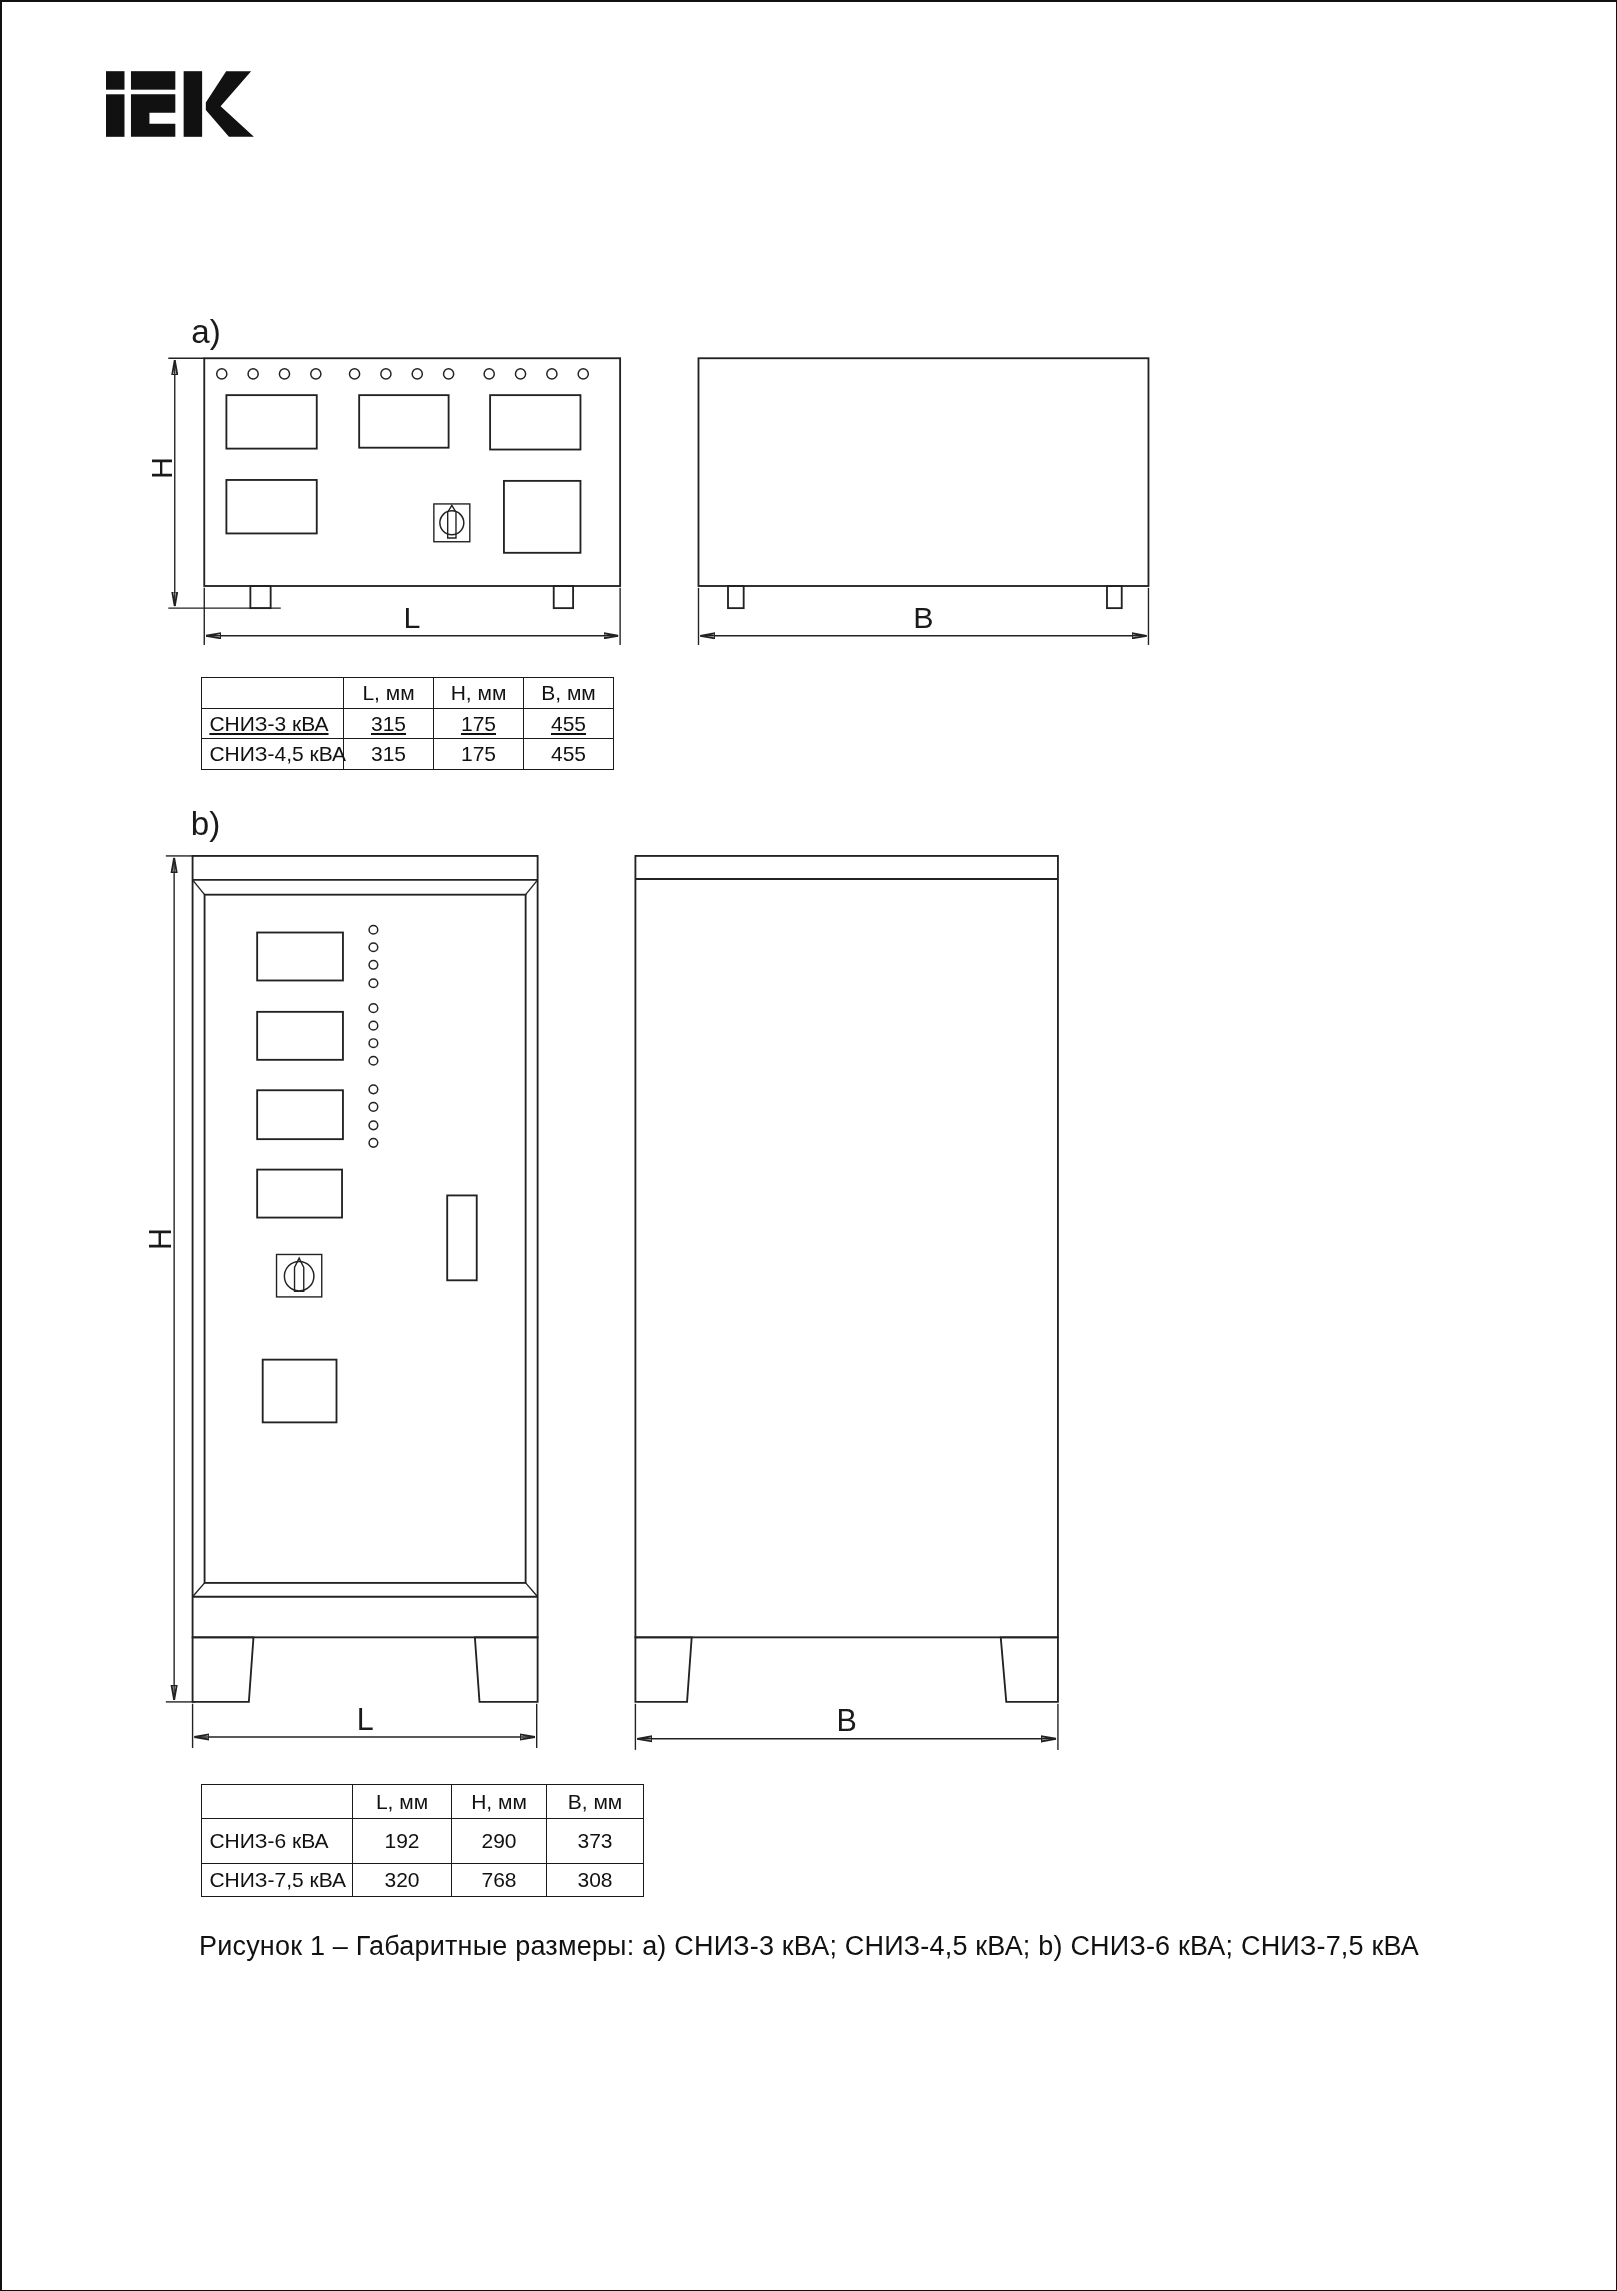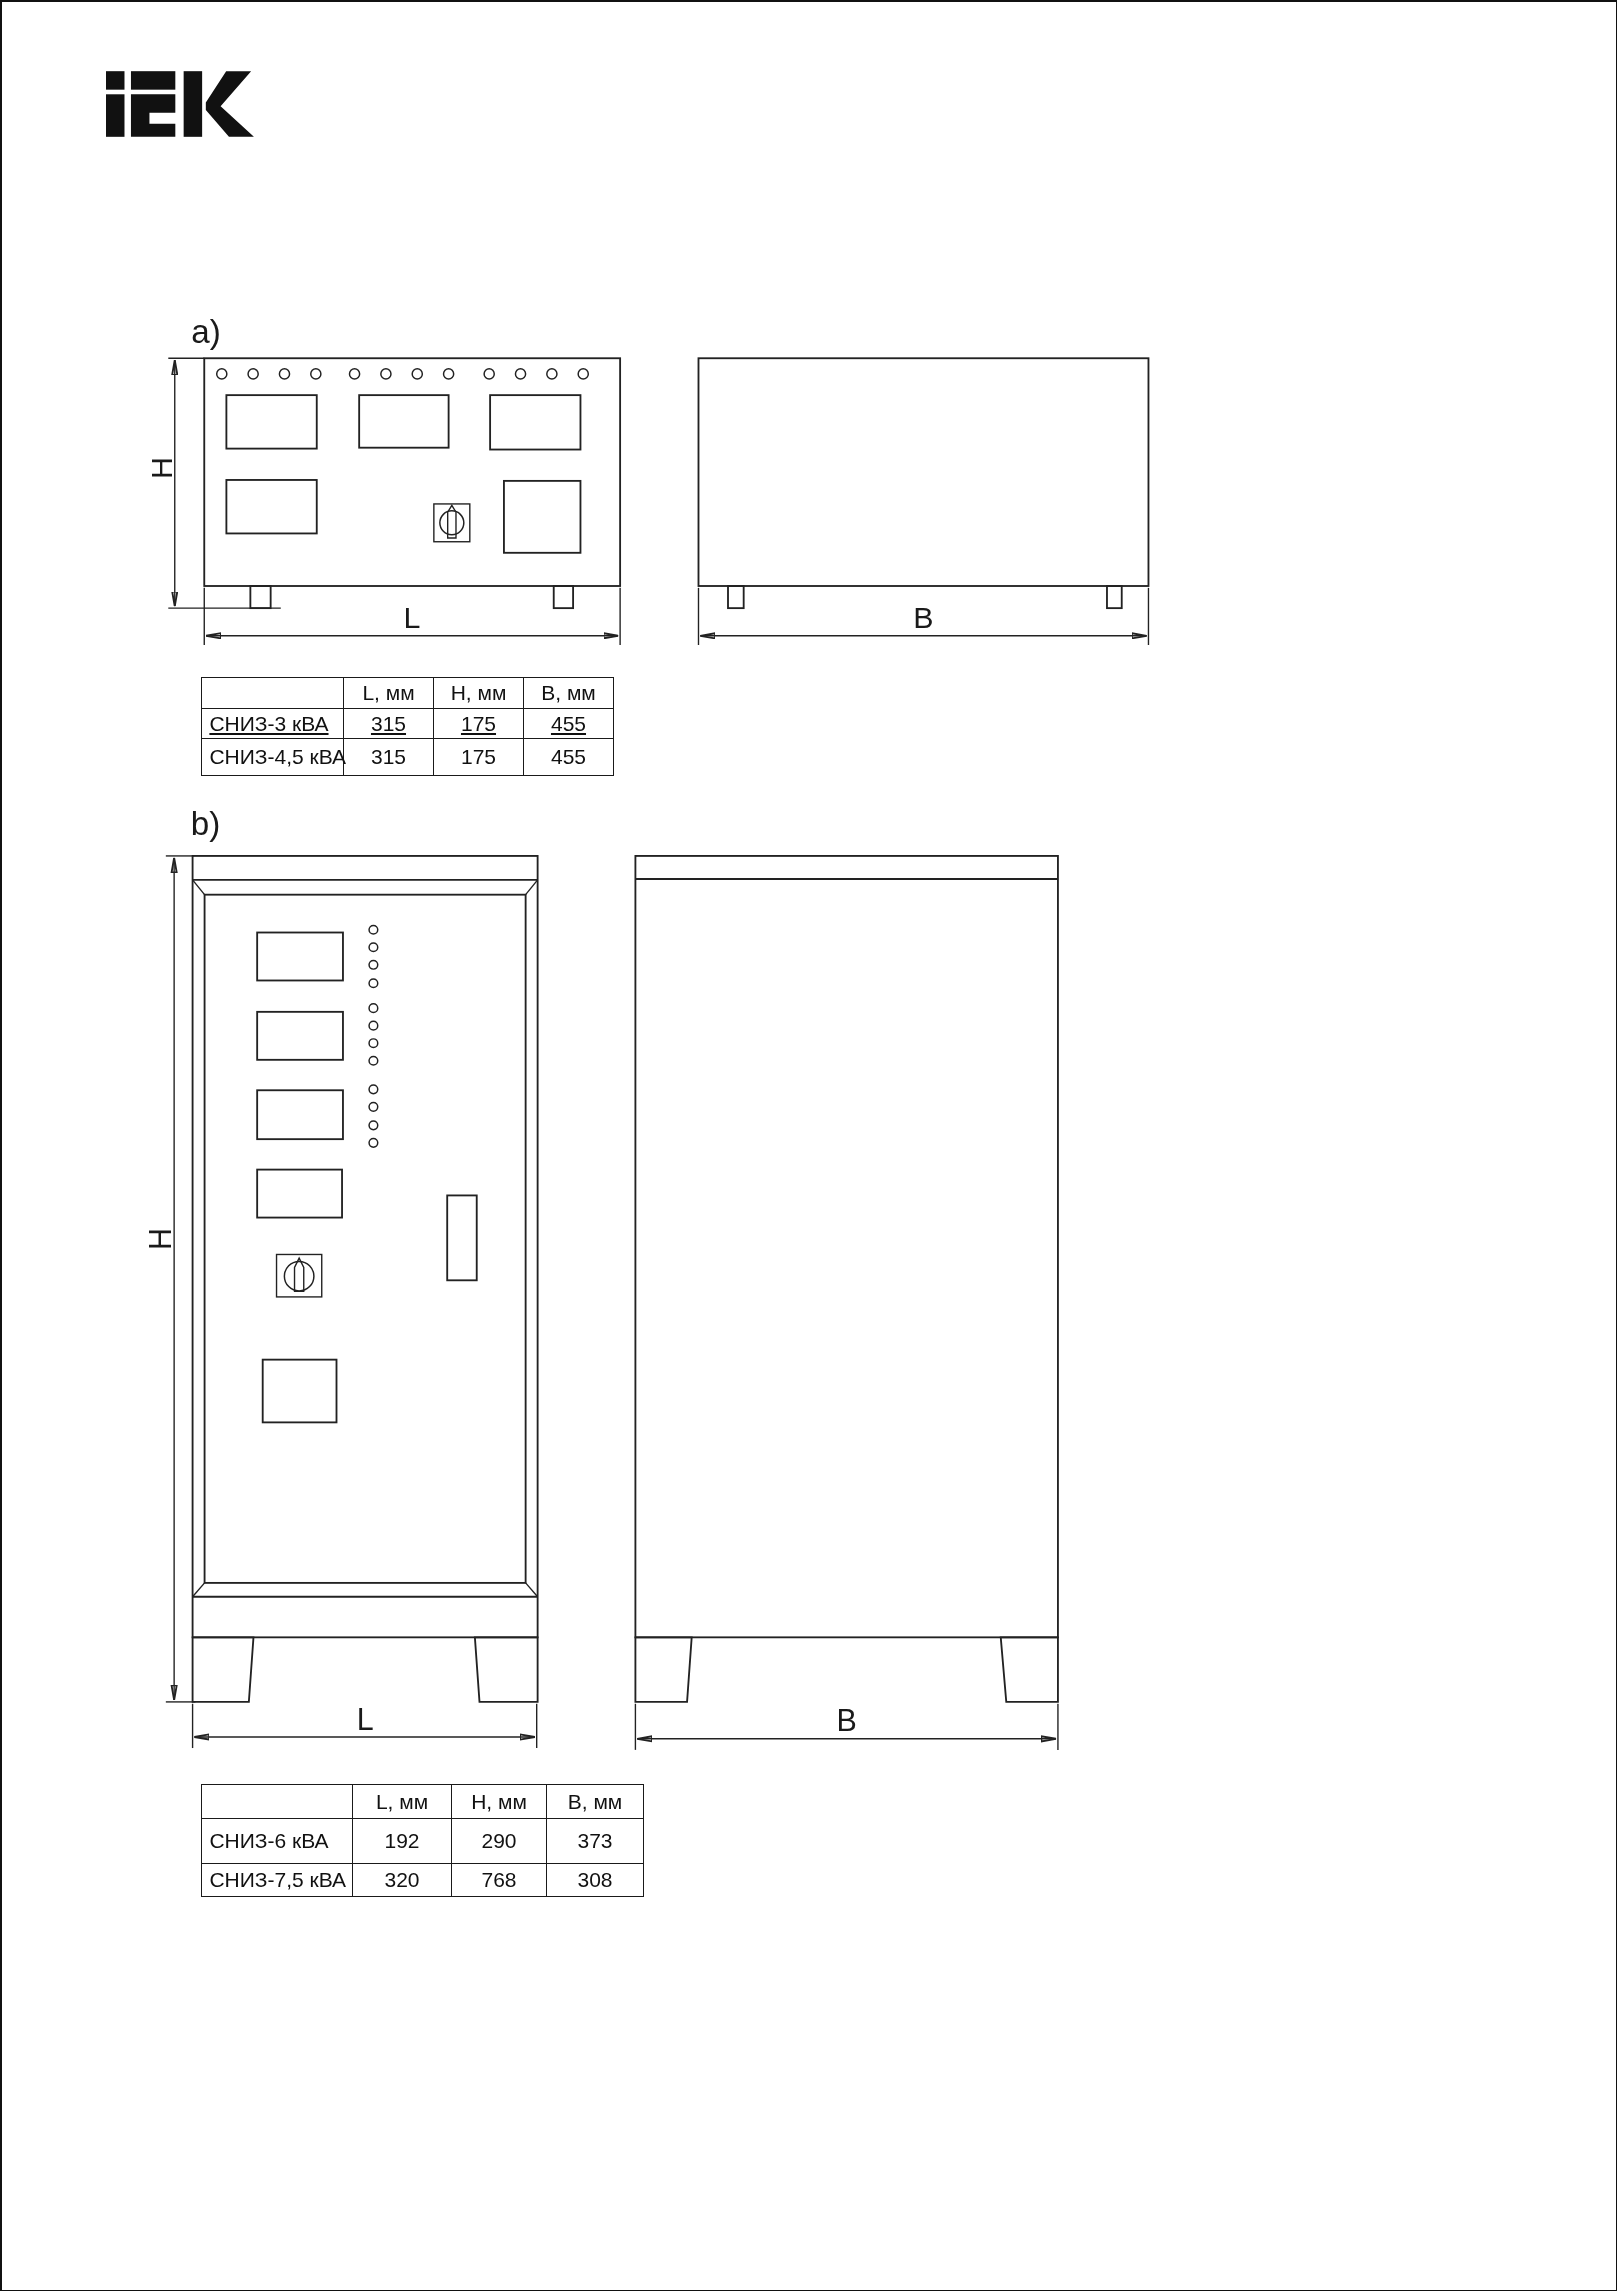--- a/index.html
+++ b/index.html
@@ -127,21 +127,21 @@
       <td class="hdr">L, мм</td>
       <td class="hdr">H, мм</td>
       <td class="hdr">B, мм</td>
     </tr>
     <tr style="height:30px;text-decoration:underline;">
       <td class="model">СНИЗ-3 кВА</td>
       <td class="val">315</td>
       <td class="val">175</td>
       <td class="val">455</td>
     </tr>
-    <tr style="height:37px;margin-top:38px;">
+    <tr style="height:31px;margin-top:38px;">
       <td class="model">СНИЗ-4,5 кВА</td>
       <td class="val">315</td>
       <td class="val">175</td>
       <td class="val">455</td>
     </tr>
   </tbody>
     </table>
 
   <svg class="drawing" style="left:138px; top:789px;" width="941" height="974" viewBox="150 855 1020 1055">
     <defs>
@@ -244,15 +244,16 @@
     </tr>
     <tr style="height:33px;">
       <td class="model">СНИЗ-7,5 кВА</td>
       <td class="val">320</td>
       <td class="val">768</td>
       <td class="val">308</td>
     </tr>
   </tbody>
     </table>
 
+  <div class="figure-caption" style="top:1929px;">Рисунок 1 – Габаритные размеры: a) СНИЗ-3 кВА; СНИЗ-4,5 кВА; b) СНИЗ-6 кВА; СНИЗ-7,5 кВА</div>
 
 </div>
 
 
 </body></html>

